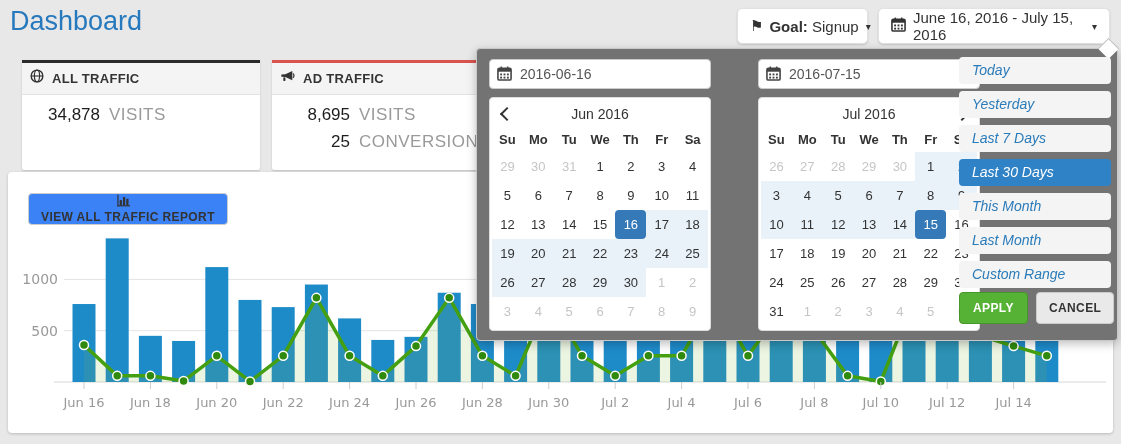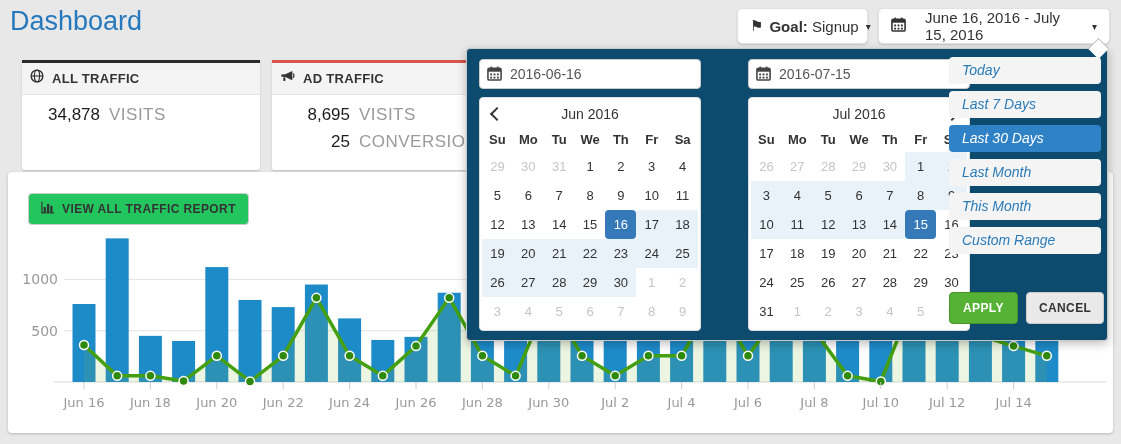--- a/index.html
+++ b/index.html
@@ -10,36 +10,36 @@
     -webkit-font-smoothing:antialiased;
   }
   
   .page-title{position:absolute;left:10px;top:6px;font-size:27px;color:#2779bd;}
   .hdr-btn{
     position:absolute;top:8px;height:36px;background:#fff;border:1px solid #e2e2e2;
     border-radius:5px;box-shadow:0 1px 2px rgba(0,0,0,.15);display:flex;align-items:center;
     padding:0 12px;font-size:15px;color:#333;cursor:pointer;box-sizing:border-box;
   }
   .goal-btn{left:737px;width:131px;}
-  .date-btn{left:878px;width:232px;gap:12px;}
+  .date-btn{left:878px;width:232px;}
   .flag-glyph{font-size:15px;margin-right:6px;}
   .bold{font-weight:bold;}
   .caret{font-size:10px;margin-left:7px;color:#333;}
   .icon-svg{display:inline-block;vertical-align:middle;}
   .hdr-btn .icon-svg{margin-right:7px;}
 
   
   .panel{
     position:absolute;left:8px;top:172px;width:1105px;height:261px;background:#fff;
     border-radius:4px;box-shadow:0 1px 3px rgba(0,0,0,.2);
   }
   .report-btn{
     position:absolute;left:20px;top:21px;height:30px;display:flex;align-items:center;
-    background:#22c55e;border:1px solid #ccc;border-radius:4px;padding:0 12px;
-    font-size:12px;font-weight:bold;color:#333;letter-spacing:.4px;cursor:pointer;z-index:2;
+    background:#3b82f6;border:1px solid #ccc;border-radius:4px;padding:0 12px;
+    font-size:12px;font-weight:bold;color:#333;letter-spacing:.4px;cursor:pointer;z-index:2;flex-direction:column;
   }
   .report-btn .icon-svg{margin-right:7px;}
   .chart-svg{position:absolute;left:0;top:0;width:1105px;height:261px;}
 
   
   .tcard{
     position:absolute;top:60px;width:238px;height:110px;background:#fff;
     border-top:3px solid #222;border-radius:0 0 2px 2px;box-shadow:0 1px 2px rgba(0,0,0,.18);
     box-sizing:border-box;
   }
@@ -51,21 +51,21 @@
     display:flex;align-items:center;
   }
   .tcard-hd .icon-svg{margin-right:8px;}
   .tcard-bd{padding:10px 12px 0 6px;}
   .crow{margin-bottom:7px;font-size:17px;}
   .cval{display:inline-block;width:72px;text-align:right;font-weight:normal;color:#1d1d1d;margin-right:9px;}
   .clab{color:#9a9a9a;letter-spacing:.5px;}
 
   
   .drp{
-    position:absolute;left:466px;top:48px;width:642px;height:293px;background:#0c4a6e;
+    position:absolute;left:476px;top:48px;width:642px;height:293px;background:#737373;
     border:1px solid #c9c9c9;border-radius:4px;box-shadow:0 3px 10px rgba(0,0,0,.25);
     z-index:10;box-sizing:border-box;
   }
   .drp-arrow{
     position:absolute;top:-8px;left:624px;width:14px;height:14px;background:#fff;
     border-left:1px solid #bbb;border-top:1px solid #bbb;transform:rotate(45deg);
   }
   .drp-col{position:absolute;top:10px;width:222px;}
   .drp-col.left{left:12px;}
   .drp-col.right{left:246px;padding-left:35px;}
@@ -474,24 +474,25 @@
             <span class="dcell off">4</span>
             <span class="dcell off">5</span>
             <span class="dcell off">6</span>
           </div>
         </div>
     </div>
   </div>
 
   <div class="ranges">
       <div class="range-item">Today</div>
+      <div class="range-item">Yesterday</div>
       <div class="range-item">Last 7 Days</div>
       <div class="range-item active">Last 30 Days</div>
+      <div class="range-item">This Month</div>
       <div class="range-item">Last Month</div>
-      <div class="range-item">This Month</div>
       <div class="range-item">Custom Range</div>
     </div>
 
   <div class="drp-btns">
     <button class="apply-btn">APPLY</button>
     <button class="cancel-btn">CANCEL</button>
   </div>
 </div>
 
 </body></html>

